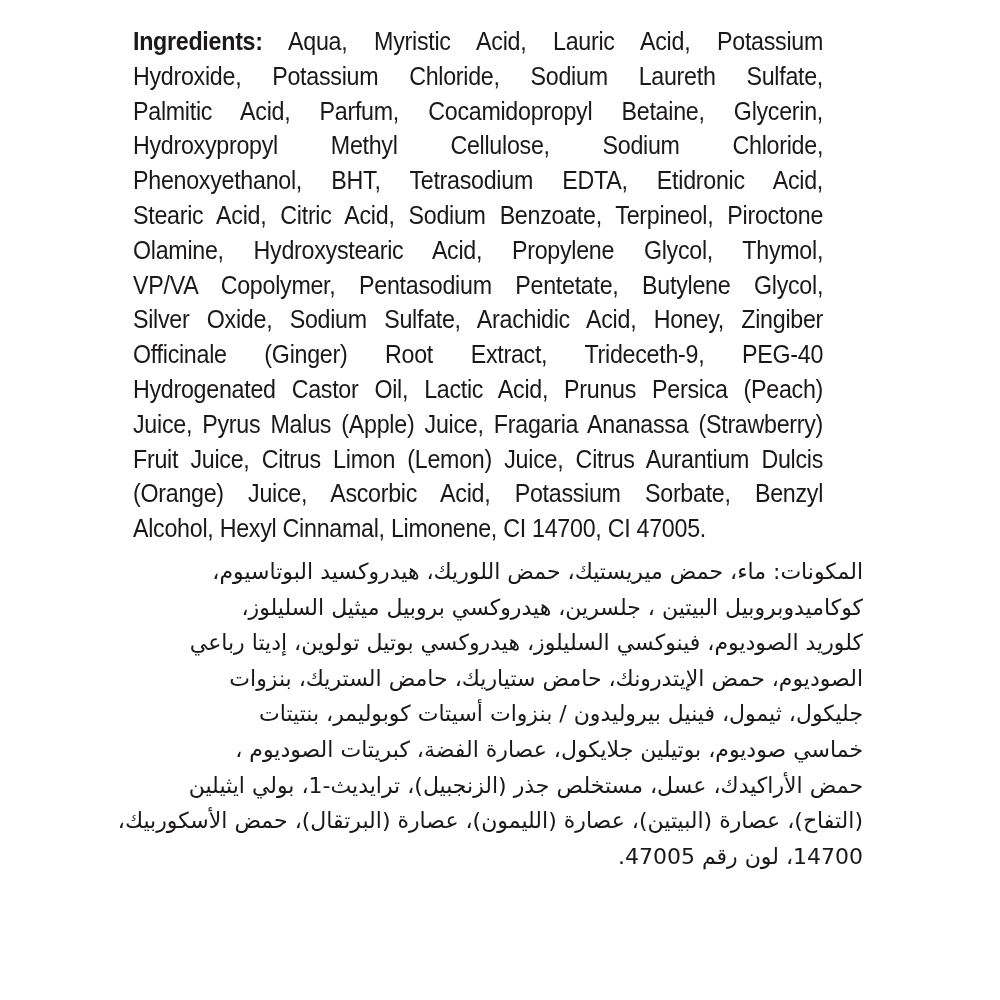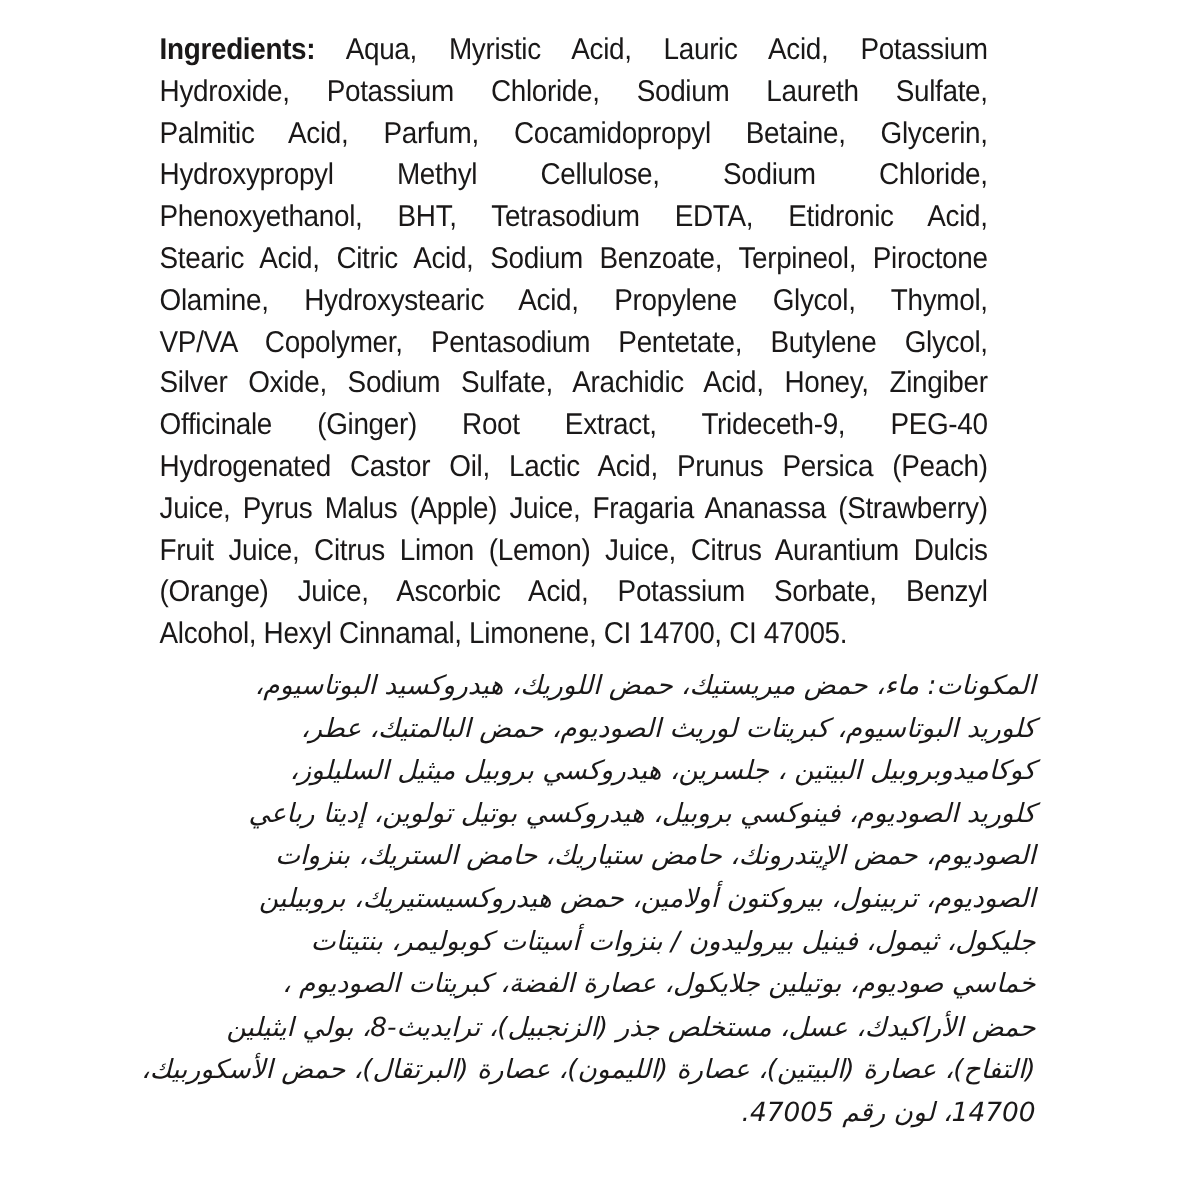--- a/index.html
+++ b/index.html
@@ -40,21 +40,20 @@
     font-family: "DejaVu Sans", sans-serif;
     font-size: 22px;
     line-height: 35.6px;
     text-align: justify;
     text-align-last: right;
   }
   .ar-line {
     display: block;
     white-space: nowrap;
     text-align: left;
-    font-style: italic;
   }
   .en-line {
     display: block;
     white-space: nowrap;
     text-align: justify;
     text-align-last: justify;
   }
   .en-line.last {
     text-align-last: left;
   }
@@ -75,23 +74,21 @@
   <span class="en-line">Officinale (Ginger) Root Extract, Trideceth-9, PEG-40</span>
   <span class="en-line">Hydrogenated Castor Oil, Lactic Acid, Prunus Persica (Peach)</span>
   <span class="en-line">Juice, Pyrus Malus (Apple) Juice, Fragaria Ananassa (Strawberry)</span>
   <span class="en-line">Fruit Juice, Citrus Limon (Lemon) Juice, Citrus Aurantium Dulcis</span>
   <span class="en-line">(Orange) Juice, Ascorbic Acid, Potassium Sorbate, Benzyl</span>
   <span class="en-line last">Alcohol, Hexyl Cinnamal, Limonene, CI 14700, CI 47005.</span>
 </div>
 
 <div class="ar-block">
   <span class="ar-line">المكونات: ماء، حمض ميريستيك، حمض اللوريك، هيدروكسيد البوتاسيوم،</span>
-  <span class="ar-line">كلوريد البوتاسيوم، كبريتات لوريث الصوديوم، حمض البالمتيك، عطر،</span>
   <span class="ar-line">كوكاميدوبروبيل البيتين ، جلسرين، هيدروكسي بروبيل ميثيل السليلوز،</span>
-  <span class="ar-line">كلوريد الصوديوم، فينوكسي بروبيل، هيدروكسي بوتيل تولوين، إديتا رباعي</span>
+  <span class="ar-line">كلوريد الصوديوم، فينوكسي السليلوز، هيدروكسي بوتيل تولوين، إديتا رباعي</span>
   <span class="ar-line">الصوديوم، حمض الإيتدرونك، حامض ستياريك، حامض الستريك، بنزوات</span>
-  <span class="ar-line">الصوديوم، تربينول، بيروكتون أولامين، حمض هيدروكسيستيريك، بروبيلين</span>
   <span class="ar-line">جليكول، ثيمول، فينيل بيروليدون / بنزوات أسيتات كوبوليمر، بنتيتات</span>
   <span class="ar-line">خماسي صوديوم، بوتيلين جلايكول، عصارة الفضة، كبريتات الصوديوم ،</span>
-  <span class="ar-line">حمض الأراكيدك، عسل، مستخلص جذر (الزنجبيل)، ترايديث-8، بولي ايثيلين</span>
+  <span class="ar-line">حمض الأراكيدك، عسل، مستخلص جذر (الزنجبيل)، ترايديث-1، بولي ايثيلين</span>
   <span class="ar-line">(التفاح)، عصارة (البيتين)، عصارة (الليمون)، عصارة (البرتقال)، حمض الأسكوربيك،</span>
   <span class="ar-line">14700، لون رقم 47005.</span>
 </div>
 
 </body></html>

